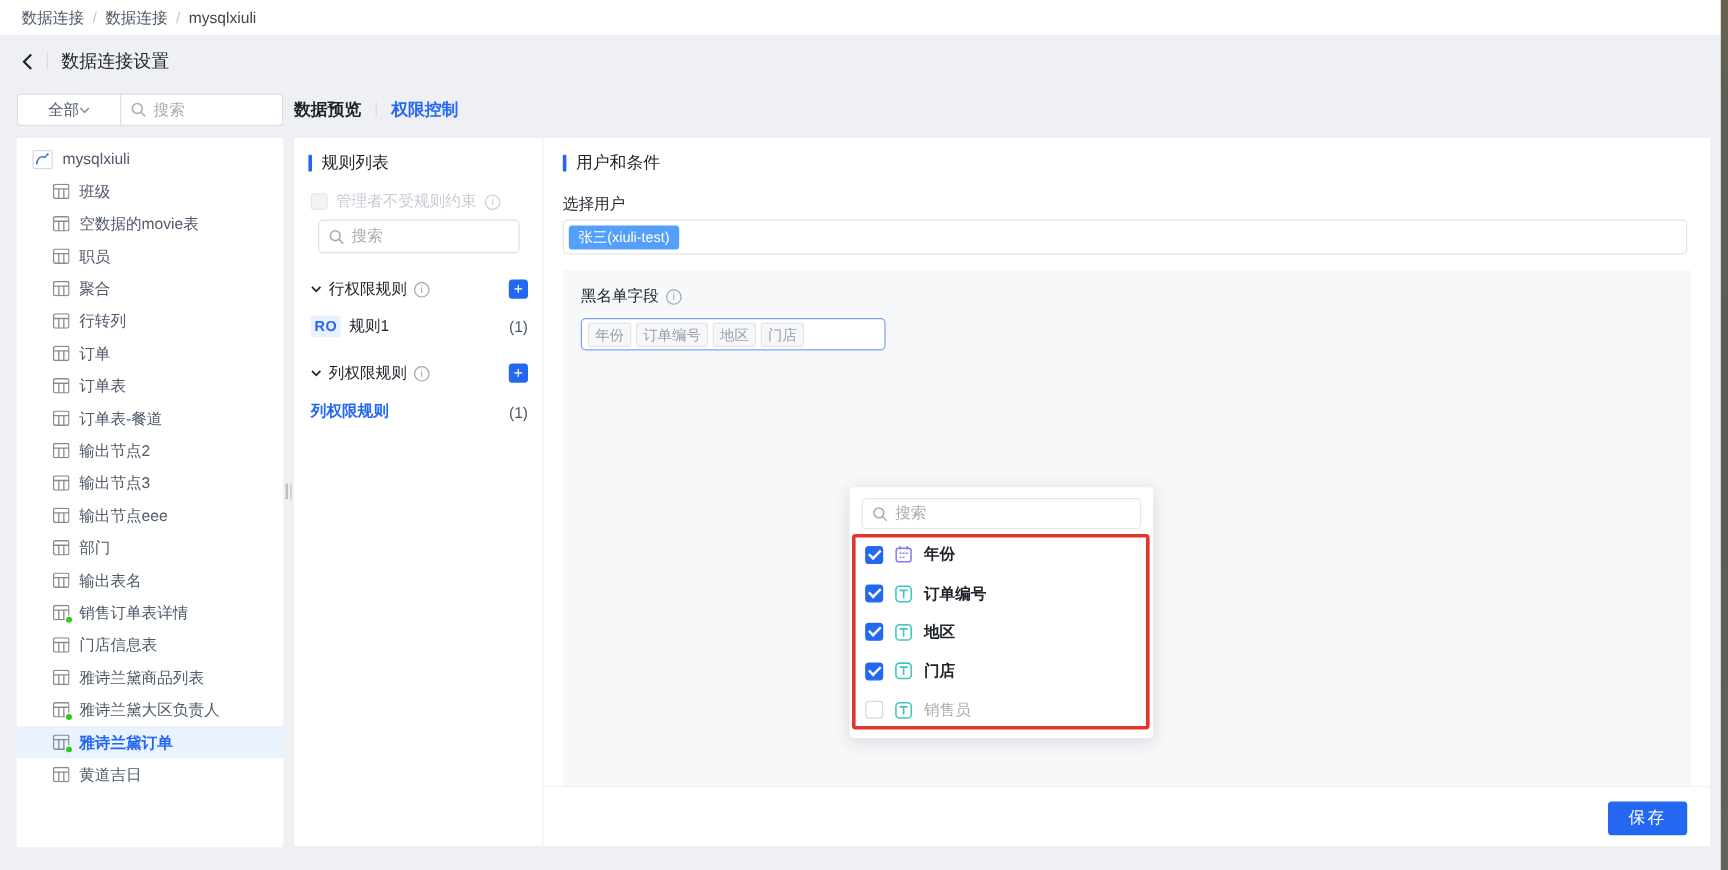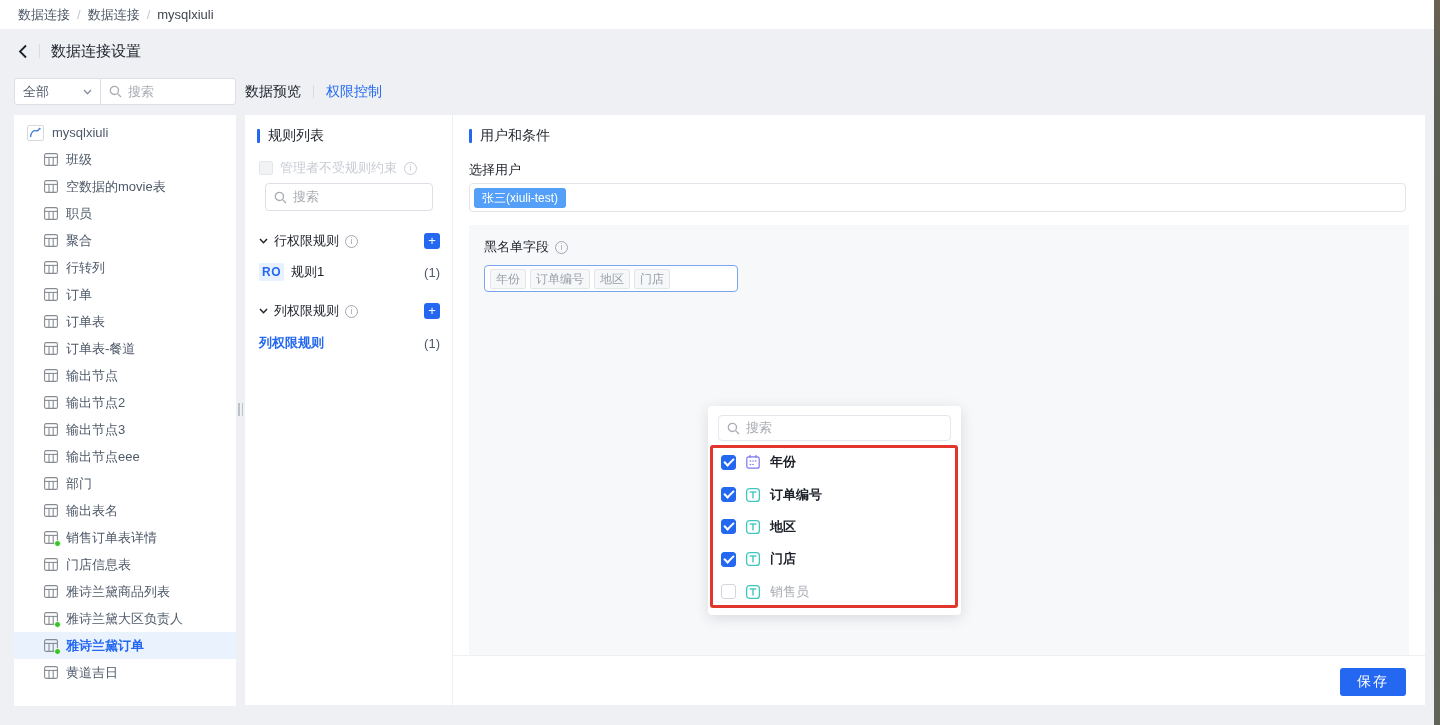--- a/index.html
+++ b/index.html
@@ -13,25 +13,25 @@
   .crumb:last-child { color:#41464e; }
   .crumb-sep { margin:0 7px; color:#c2c7cf; }
 
   
   .backrow { position:absolute; left:18px; top:41px; height:20px; display:flex; align-items:center; gap:11px; }
   .back-btn { display:flex; align-items:center; cursor:pointer; }
   .vdiv { width:1px; height:14px; background:#d8dce3; }
   .page-title { font-size:15px; font-weight:500; color:#1d2129; }
 
   
-  .type-select { position:absolute; left:14px; top:78px; width:87px; height:27px; background:#fff; border:1px solid #dcdfe6; border-radius:3px 0 0 3px; display:flex; align-items:center; justify-content:space-between; padding:0 8px; color:#4e5969; cursor:pointer; }
+  .type-select { position:absolute; left:14px; top:78px; width:87px; height:27px; background:#fff; border:1px solid #dcdfe6; border-radius:3px 0 0 3px; display:flex; align-items:center; justify-content:center; padding:0 8px; color:#4e5969; cursor:pointer; }
   .tree-search { position:absolute; left:100px; top:78px; width:136px; height:27px; background:#fff; border:1px solid #dcdfe6; border-radius:0 3px 3px 0; display:flex; align-items:center; gap:6px; padding:0 8px; }
   .placeholder { color:#a8abb2; }
   .tabs { position:absolute; left:245px; top:78px; height:27px; display:flex; align-items:center; font-size:14px; }
-  .tab { cursor:pointer; font-weight:400; color:#1d2129; }
+  .tab { cursor:pointer; font-weight:700; color:#1d2129; }
   .tab.active { color:#2468f2; }
   .tab-sep { width:1px; height:13px; background:#d8dce3; margin:0 12px; }
 
   
   .sidebar { position:absolute; left:14px; top:115px; width:222px; height:591px; background:#fff; padding-top:4px; overflow:hidden; }
   .nav-row { height:27px; display:flex; align-items:center; gap:8px; padding:0 8px 0 30px; color:#4e5969; cursor:pointer; white-space:nowrap; }
   .nav-row.conn { padding-left:13px; }
   .nav-row.selected { background:#eaf2fd; color:#2468f2; font-weight:700; }
   .tbl-ic { position:relative; width:14px; height:13px; flex:none; display:flex; }
   .badge-dot { display:none; position:absolute; right:-3px; bottom:-3px; width:7px; height:7px; background:#34c724; border-radius:50%; border:1px solid #fff; }
@@ -245,32 +245,20 @@
               <rect x="0.6" y="0.6" width="12.8" height="11.8" rx="1.5" fill="none" stroke="#878c93" stroke-width="1.1"></rect>
               <line x1="0.6" y1="4.4" x2="13.4" y2="4.4" stroke="#878c93" stroke-width="1.1"></line>
               <line x1="5" y1="4.4" x2="5" y2="12.4" stroke="#878c93" stroke-width="1.1"></line>
               <line x1="9.2" y1="4.4" x2="9.2" y2="12.4" stroke="#878c93" stroke-width="1.1"></line>
             </svg>
 
           </span>
           <span class="nav-label">订单表-餐道</span>
         </div>
 
-        <div class="nav-row">
-          <span class="tbl-ic">
-            <svg width="14" height="13" viewBox="0 0 14 13">
-              <rect x="0.6" y="0.6" width="12.8" height="11.8" rx="1.5" fill="none" stroke="#878c93" stroke-width="1.1"></rect>
-              <line x1="0.6" y1="4.4" x2="13.4" y2="4.4" stroke="#878c93" stroke-width="1.1"></line>
-              <line x1="5" y1="4.4" x2="5" y2="12.4" stroke="#878c93" stroke-width="1.1"></line>
-              <line x1="9.2" y1="4.4" x2="9.2" y2="12.4" stroke="#878c93" stroke-width="1.1"></line>
-            </svg>
-
-          </span>
-          <span class="nav-label">输出节点</span>
-        </div>
 
         <div class="nav-row">
           <span class="tbl-ic">
             <svg width="14" height="13" viewBox="0 0 14 13">
               <rect x="0.6" y="0.6" width="12.8" height="11.8" rx="1.5" fill="none" stroke="#878c93" stroke-width="1.1"></rect>
               <line x1="0.6" y1="4.4" x2="13.4" y2="4.4" stroke="#878c93" stroke-width="1.1"></line>
               <line x1="5" y1="4.4" x2="5" y2="12.4" stroke="#878c93" stroke-width="1.1"></line>
               <line x1="9.2" y1="4.4" x2="9.2" y2="12.4" stroke="#878c93" stroke-width="1.1"></line>
             </svg>
 

